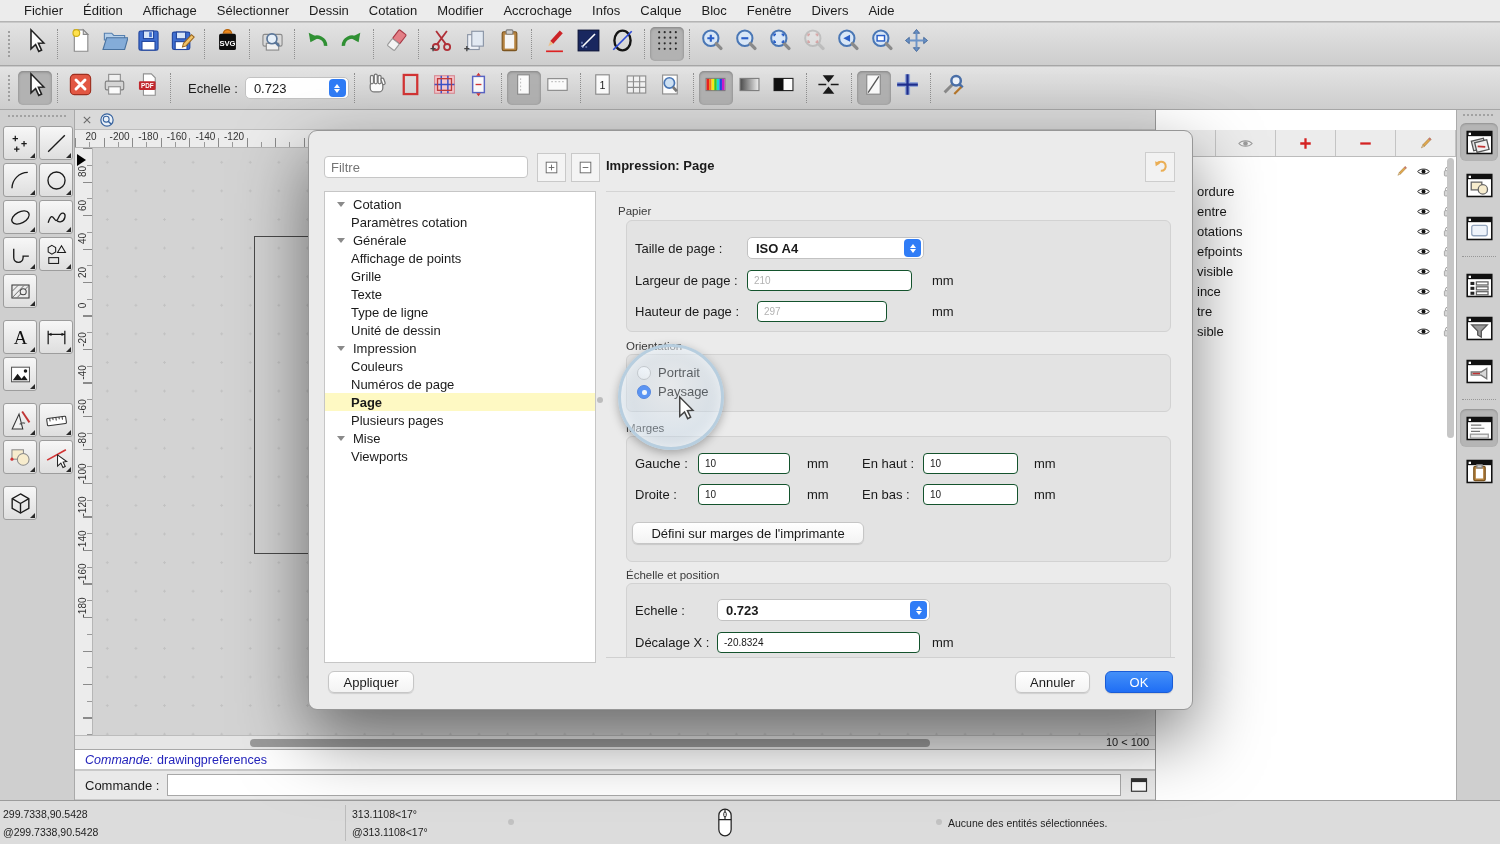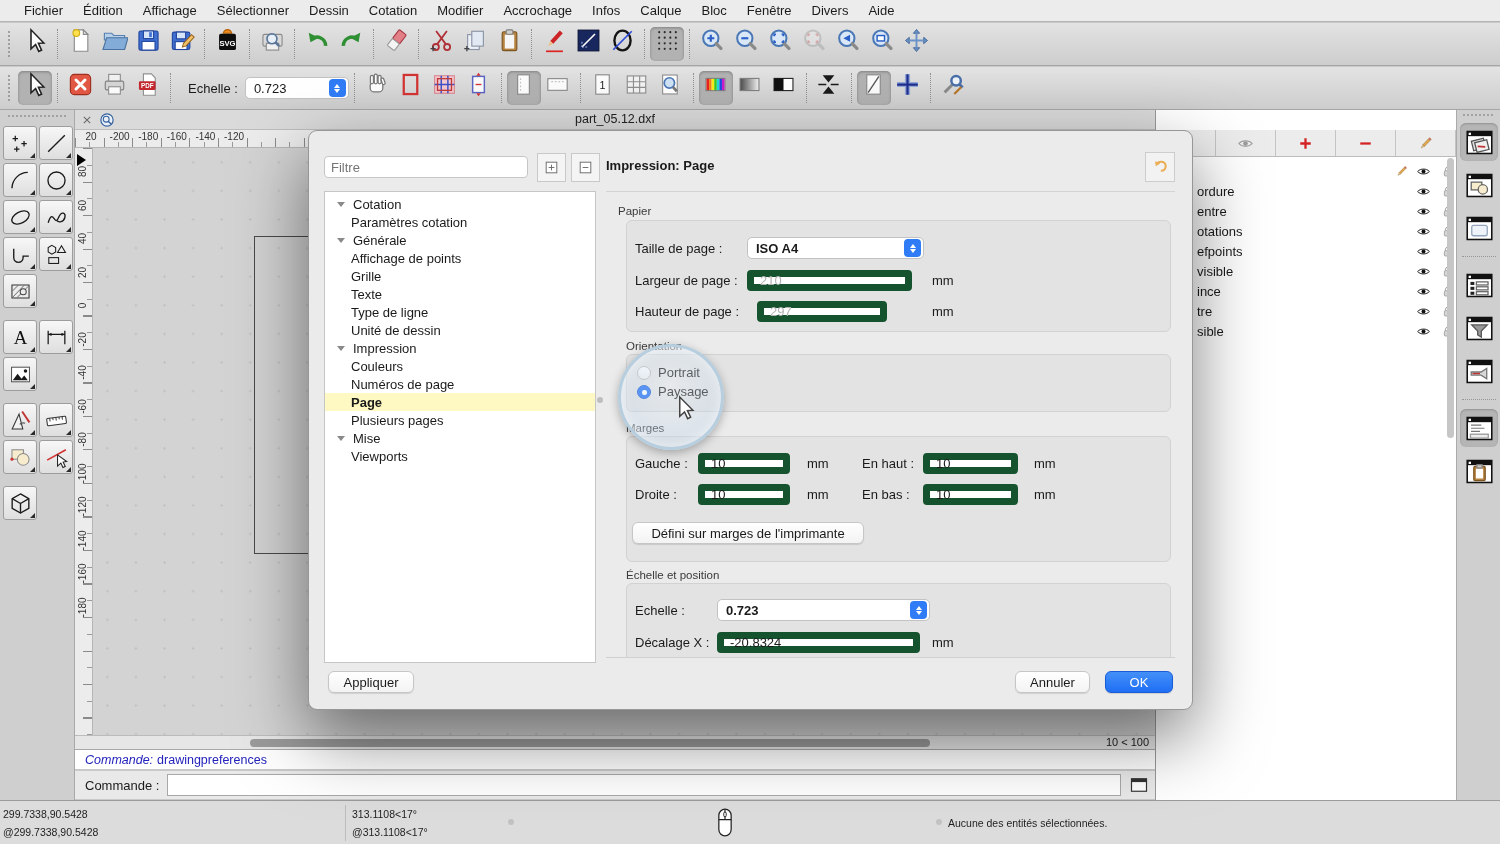--- a/index.html
+++ b/index.html
@@ -119,21 +119,21 @@
   .tree-row .chev{position:absolute;left:12px;width:0;height:0;border-left:4px solid transparent;
      border-right:4px solid transparent;border-top:5px solid #8a8a8a;}
   .tree-row.selected{background:#fef9c3;font-weight:bold;}
   .tree-lab0{margin-left:28px;} .tree-lab1{margin-left:26px;}
   #splitter-dot{position:absolute;left:288px;top:266px;width:6px;height:6px;border-radius:50%;background:#bdbdbd;}
   #pane{position:absolute;left:297px;top:60px;width:569px;height:465px;border-top:1px solid #d4d4d4;
      border-bottom:1px solid #d0d0d0;overflow:hidden;}
   .glabel{position:absolute;font-size:11.5px;color:#3a3a3a;}
   .gbox{position:absolute;background:#e3e3e3;border:1px solid #d2d2d2;border-radius:6px;box-sizing:border-box;}
   .flabel{position:absolute;font-size:13px;white-space:nowrap;}
-  .inp{position:absolute;height:21px;background:#fff;border:7px solid #14532d;border-radius:4px;font-size:13px;
+  .inp{position:absolute;height:21px;background:#fff;border:1px solid #14532d;border-radius:4px;font-size:10px;
      display:flex;align-items:center;padding:0 6px;box-sizing:border-box;}
   .inp.dis{color:#b2b2b2;}
   .mm{position:absolute;font-size:13px;}
   .cmb{position:absolute;font-weight:bold;}
   .radio{position:absolute;width:14px;height:14px;border-radius:50%;background:linear-gradient(#fff,#f0f0f0);
      border:1px solid #b9b9b9;box-sizing:border-box;}
   .radio.on{background:#1f6ef5;border-color:#1a5cd6;}
   .radio.on::after{content:"";position:absolute;left:4px;top:4px;width:4.5px;height:4.5px;border-radius:50%;background:#fff;}
   .rlabel{position:absolute;font-size:13px;}
   .btn{position:absolute;height:22px;background:linear-gradient(#ffffff,#f3f3f3);border:1px solid #c6c6c6;border-radius:6px;
@@ -762,21 +762,20 @@
             <path d="M6.5 6.5 L17.5 17.5 M17.5 6.5 L6.5 17.5" stroke="#6a6a6a" stroke-width="1.8"></path>
           </svg>
         </span>
       <span id="tab-logo" class="isvg">
           <svg viewBox="0 0 24 24">
             <circle cx="12" cy="12" r="9.2" fill="#e9f0f8" stroke="#36629e" stroke-width="1.8"></circle>
             <circle cx="10.8" cy="10.8" r="4.4" fill="none" stroke="#36629e" stroke-width="1.6"></circle>
             <path d="M13.8 13.8 l4.6 4.6" stroke="#36629e" stroke-width="2.2"></path>
           </svg>
         </span>
-      <div id="tab-title">part_05.12.dxf</div>
     </div>
     <div id="hruler">
         <div class="ticks"></div>
         <div class="bigticks"></div>
         <span class="hlab" style="left: 16px;">20</span>
         <span class="hlab" style="left: 44.6px;">-200</span>
         <span class="hlab" style="left: 73.2px;">-180</span>
         <span class="hlab" style="left: 101.8px;">-160</span>
         <span class="hlab" style="left: 130.4px;">-140</span>
         <span class="hlab" style="left: 159px;">-120</span>

